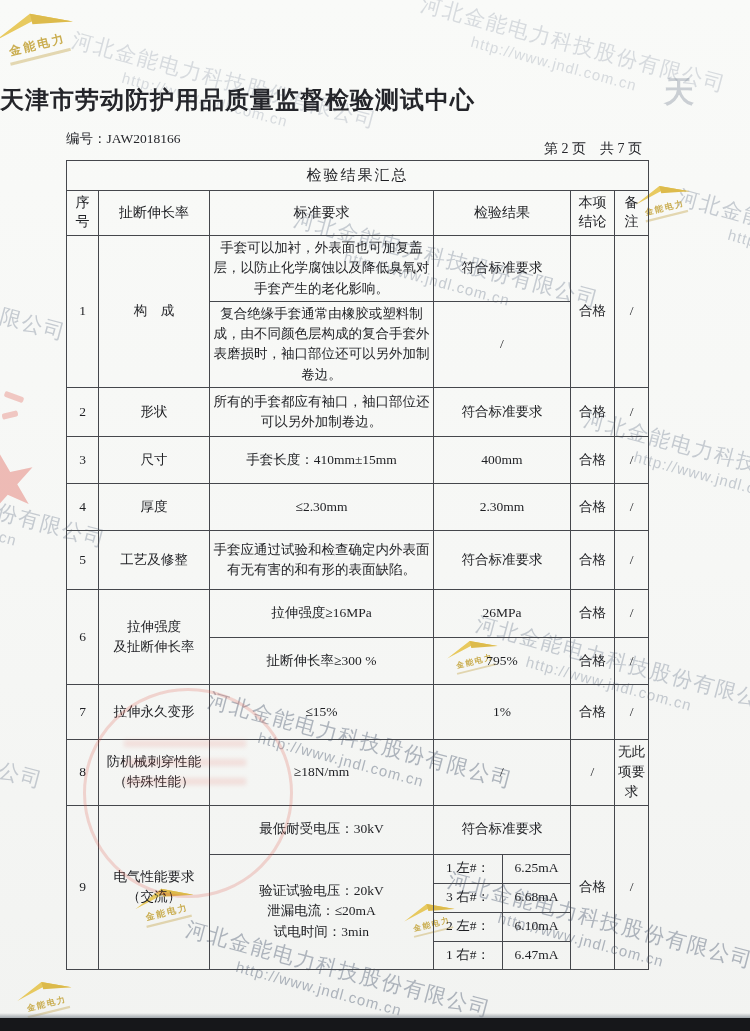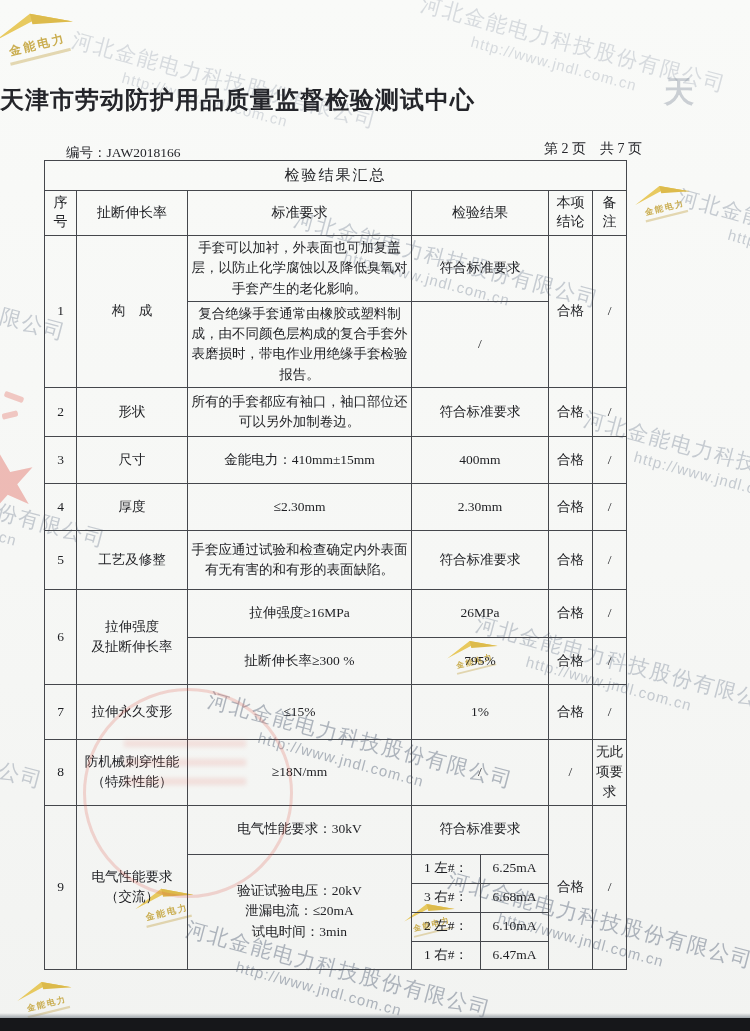--- a/index.html
+++ b/index.html
@@ -37,24 +37,24 @@
   .stamp-inner i{display:block;height:7px;margin:12px 6px;background:rgba(224,85,72,0.14);}
   .stamp-star{position:absolute;left:-30px;top:436px;z-index:3;font-size:78px;
         color:rgba(226,96,84,0.40);transform:rotate(-12deg);pointer-events:none;}
   .stamp-mark{position:absolute;z-index:3;background:rgba(224,85,72,0.30);
         pointer-events:none;border-radius:2px;}
 
   
   .doc-head{position:absolute;left:0;top:86px;width:664px;text-align:left;z-index:2;color:#24252a;}
   .doc-title{font-size:24px;font-weight:bold;letter-spacing:1px;line-height:1.2;}
   .doc-subtitle{font-size:19px;font-weight:bold;letter-spacing:1px;margin-top:7px;}
-  .report-no{position:absolute;left:66px;top:144px;font-size:13.5px;color:#25262b;z-index:2;}
+  .report-no{position:absolute;left:66px;top:130px;font-size:13.5px;color:#25262b;z-index:2;}
   .page-indicator{position:absolute;left:544px;top:140px;font-size:14px;color:#25262b;z-index:2;}
 
-  table.report-table{position:absolute;left:44px;top:160px;width:582px;z-index:2;
+  table.report-table{position:absolute;left:66px;top:160px;width:582px;z-index:2;
         border-collapse:collapse;table-layout:fixed;color:#1e1f23;border-radius:12px;}
   .report-table td{border:1px solid #45474c;font-size:13.5px;text-align:center;
         vertical-align:middle;padding:2px 3px;line-height:1.5;background:transparent;}
   .report-table .cap{height:25px;font-size:15px;letter-spacing:2px;padding:2px;}
   .report-table .head td{font-size:14px;line-height:1.35;}
   .pre{white-space:pre-line;}
   .req{text-align:left;padding:3px 8px 3px 12px;line-height:1.33;margin-top:12px;}
   .req.c{text-align:center;}
   .req9{line-height:1.85;}
   .remark-narrow{padding:2px 2px;line-height:1.45;}
@@ -206,37 +206,37 @@
 
     <tr style="height:52px">
       <td rowspan="2">1</td>
       <td rowspan="2">构　成</td>
       <td class="req">手套可以加衬，外表面也可加复盖层，以防止化学腐蚀以及降低臭氧对手套产生的老化影响。</td>
       <td colspan="2">符合标准要求</td>
       <td rowspan="2">合格</td>
       <td rowspan="2">/</td>
     </tr>
     <tr style="height:81px">
-      <td class="req">复合绝缘手套通常由橡胶或塑料制成，由不同颜色层构成的复合手套外表磨损时，带电作业用绝缘手套检验报告。</td>
+      <td class="req">复合绝缘手套通常由橡胶或塑料制成，由不同颜色层构成的复合手套外表磨损时，袖口部位还可以另外加制卷边。</td>
       <td colspan="2">/</td>
     </tr>
 
     <tr style="height:49px">
       <td>2</td>
       <td>形状</td>
       <td class="req">所有的手套都应有袖口，袖口部位还可以另外加制卷边。</td>
       <td colspan="2">符合标准要求</td>
       <td>合格</td>
       <td>/</td>
     </tr>
 
     <tr style="height:47px">
       <td>3</td>
       <td>尺寸</td>
-      <td class="req c">金能电力：410mm±15mm</td>
+      <td class="req c">手套长度：410mm±15mm</td>
       <td colspan="2">400mm</td>
       <td>合格</td>
       <td>/</td>
     </tr>
 
     <tr style="height:47px">
       <td>4</td>
       <td>厚度</td>
       <td class="req c">≤2.30mm</td>
       <td colspan="2">2.30mm</td>
@@ -285,21 +285,21 @@
       <td class="req c">≥18N/mm</td>
       <td colspan="2">/</td>
       <td>/</td>
       <td class="remark-narrow">无此项要求</td>
     </tr>
 
     <tr style="height:49px">
       <td rowspan="5">9</td>
       <td rowspan="5" class="pre">电气性能要求
 （交流）</td>
-      <td class="req c">电气性能要求：30kV</td>
+      <td class="req c">最低耐受电压：30kV</td>
       <td colspan="2">符合标准要求</td>
       <td rowspan="5">合格</td>
       <td rowspan="5">/</td>
     </tr>
     <tr style="height:29px">
       <td rowspan="4" class="req c pre req9">验证试验电压：20kV
 泄漏电流：≤20mA
 试电时间：3min</td>
       <td>1 左#：</td>
       <td>6.25mA</td>

